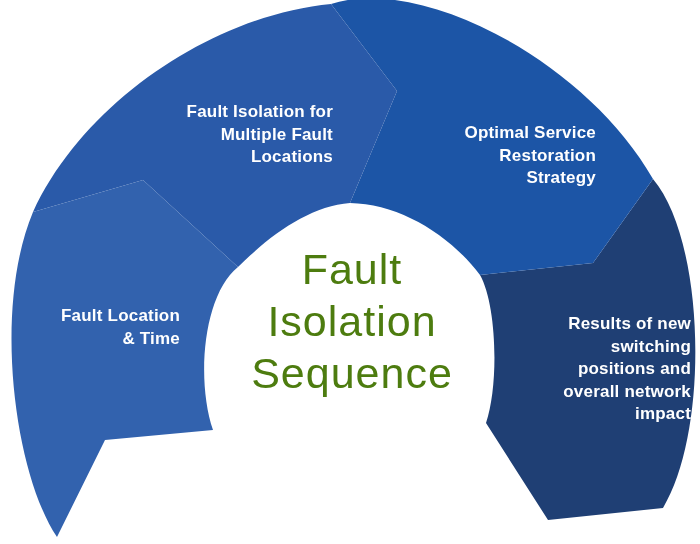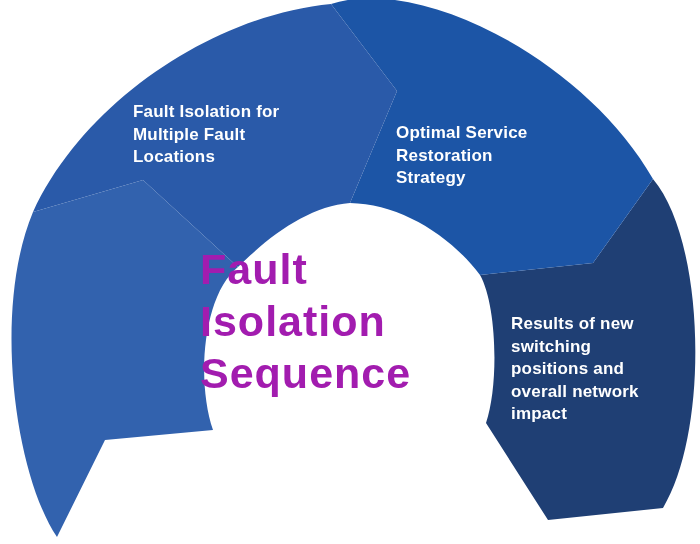--- a/index.html
+++ b/index.html
@@ -19,39 +19,39 @@
     position: absolute;
     left: 0;
     top: 0;
   }
   .seg-label {
     position: absolute;
     color: #ffffff;
     font-weight: 700;
     font-size: 17px;
     line-height: 22.5px;
-    text-align: left;
+    text-align: right;
     white-space: pre-line;
     letter-spacing: 0.2px;
     pointer-events: none;
   }
   .label-left     { left: 10px;  top: 304px; width: 170px; line-height: 23px; }
   .label-topleft  { left: 133px; top: 101px; width: 200px; }
   .label-topright { left: 396px; top: 122px; width: 200px; }
   .label-right    { left: 511px; top: 313px; width: 180px; line-height: 22.5px; }
   .center-title {
     position: absolute;
     left: 200px;
     top: 243px;
     width: 304px;
-    text-align: left;
+    text-align: center;
     font-size: 43px;
     line-height: 52px;
-    font-weight: 700;
-    color: #a21caf;
+    font-weight: 400;
+    color: #4d7c0f;
     letter-spacing: 1px;
     white-space: pre-line;
   }
 </style>
 </head>
 <body>
 
 <div class="canvas">
 
   <svg class="diagram-svg" width="700" height="544" viewBox="0 0 700 544">
@@ -70,20 +70,22 @@
              C270,235 310,206 350,203
              L397,91 L331,4
              C215,15 85,100 33,212 Z" fill="#2a5aa9"></path>
 
     <path d="M57,537 L105,440 L213,430
              C196,380 203,295 238,267
              L143,180 L33,212
              C-8,310 15,475 57,537 Z" fill="#3262ae"></path>
   </svg>
 
+  <div class="seg-label label-left">Fault Location
+&amp; Time</div>
 
   <div class="seg-label label-topleft">Fault Isolation for
 Multiple Fault
 Locations</div>
 
   <div class="seg-label label-right">Results of new
 switching
 positions and
 overall network
 impact</div>

